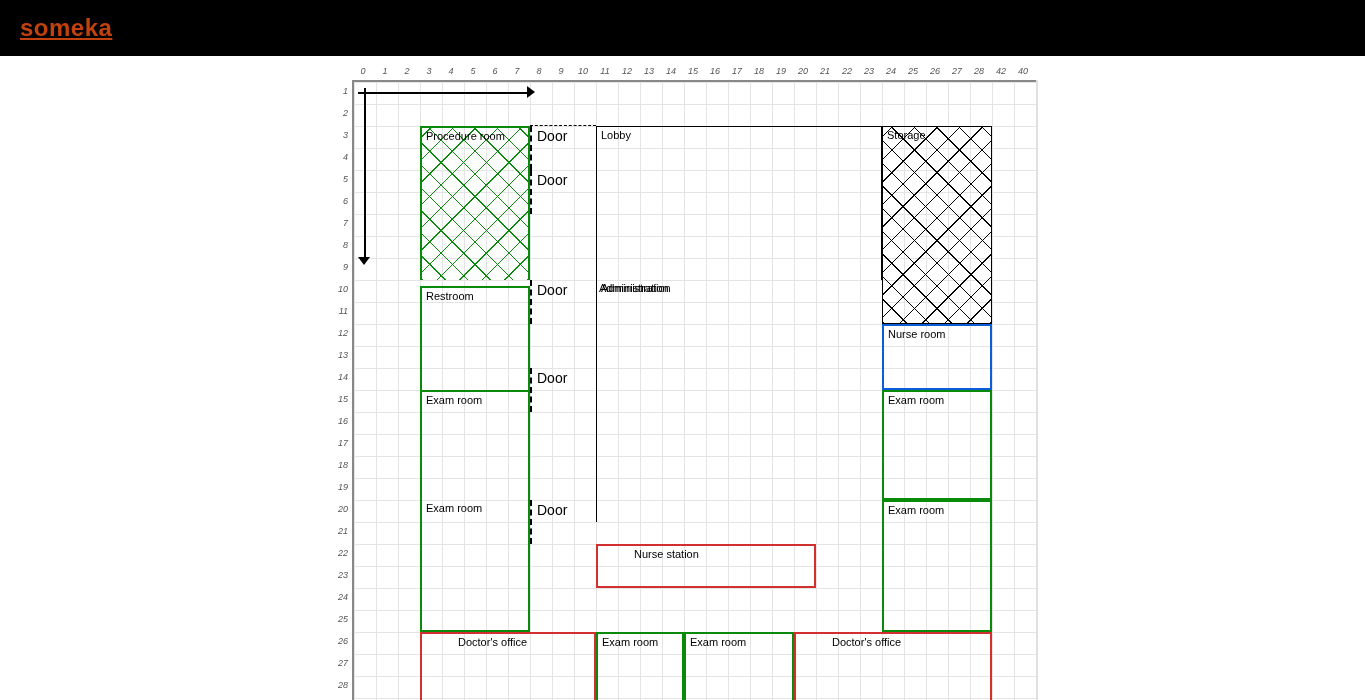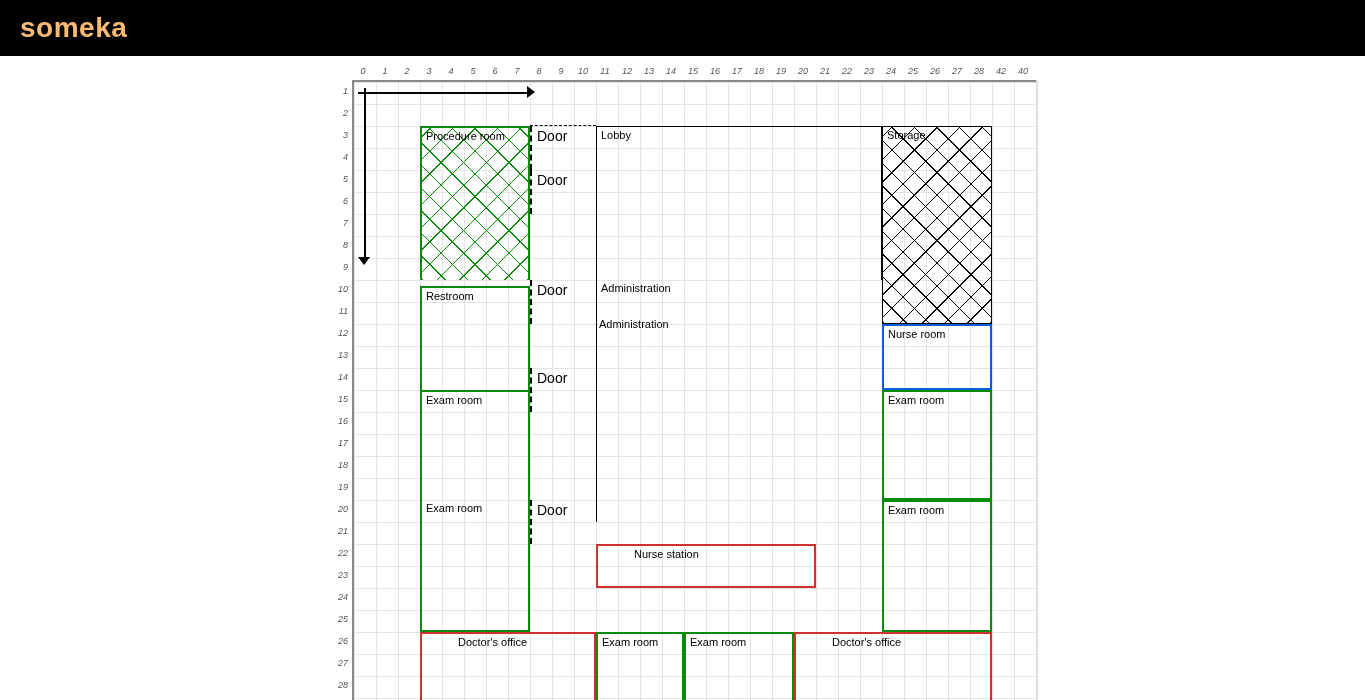--- a/index.html
+++ b/index.html
@@ -14,21 +14,21 @@
   .logo-box {
     width:34px; height:34px;
     background: linear-gradient(135deg,#ff7a00,#d94d00);
     position:relative; border-radius:2px;
     display:flex; align-items:center; justify-content:center;
   }
   .logo-box svg { width:28px; height:28px; }
   .header-titles { display:flex; flex-direction:column; line-height:1.2;}
   .brand-line { color:#f5a300; font-size:13px; font-weight:600; letter-spacing:.3px;}
   .title-line { color:#fff; font-size:18px; font-weight:700; letter-spacing:.4px;}
-  .wordmark { font-size:28px; font-weight:600; letter-spacing:.5px; color:#fdba74;}
+  .wordmark { font-size:24px; font-weight:600; letter-spacing:.5px; color:#c2410c;text-decoration:underline;}
 
   
   .plan-wrap { padding:10px 0 0 330px; }
   .ruler-x {
     display:flex; height:14px; font-size:9px; color:#555; font-style:italic;
   }
   .ruler-x span {
     width:22px; text-align:center; display:inline-block;
   }
   .ruler-y {
@@ -55,21 +55,21 @@
     background:transparent;
   }
   .b-black { border:1px solid #000; }
   .b-green { border:2px solid #0a8a0a; }
   .b-blue  { border:2px solid #0b5ed7; }
   .b-red   { border:2px solid #d32f2f;padding-left:36px; }
   .no-right{ border-right:none !important;}
   .no-top  { border-top:none !important;}
   .no-bottom{border-bottom:none !important;}
 
-  .label-top { font-size:11px; color:#000;margin-top:36px; }
+  .label-top { font-size:11px; color:#000; }
 
   .door-label {
     position:absolute; font-size:14px; color:#000; padding-left:3px;
   }
   .door-edge {
     position:absolute; border-left:2px dashed #000; width:0;
   }
 
   .arrow-h, .arrow-v { position:absolute; }
   .arrow-h .line { position:absolute; top:6px; height:2px; background:#000; }

